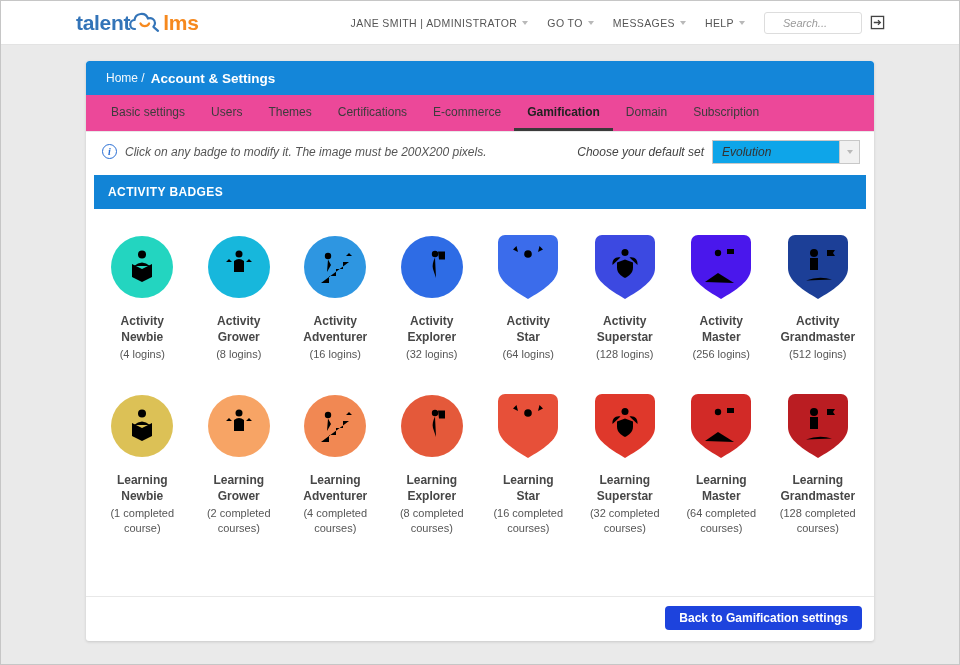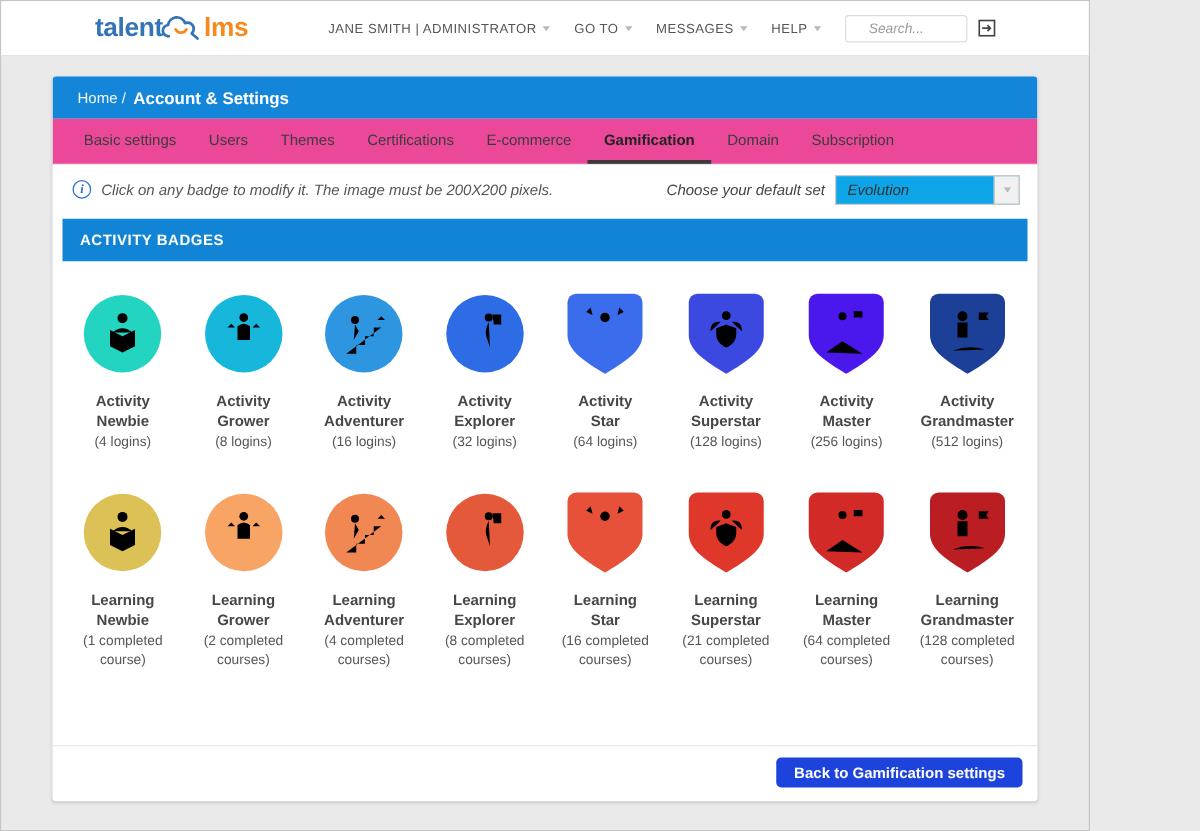--- a/index.html
+++ b/index.html
@@ -2,21 +2,21 @@
 <html><head>
 <meta charset="utf-8">
 <style>
   * { box-sizing: border-box; margin: 0; padding: 0; }
   html,body { width:960px; height:665px; }
   body {
     font-family: "Liberation Sans", sans-serif;
     background:#eaeaea;
     overflow:hidden;
   }
-  .window { width:872px; height:665px; border:1px solid #c6c6c6; background:#eaeaea; }
+  .window { width:960px; height:665px; border:1px solid #c6c6c6; background:#eaeaea; }
 
   
   .topbar {
     height:44px; background:#fff; border-bottom:1px solid #e3e3e3;
     display:flex; align-items:center; justify-content:space-between;
     padding:0 74px 0 75px;
   }
   .logo { display:flex; align-items:flex-end; cursor:pointer; }
   .logo .t { font-size:21px; font-weight:700; color:#3374b8; letter-spacing:-0.3px; }
   .logo .l { font-size:21px; font-weight:700; color:#f6891e; letter-spacing:-0.3px; }
@@ -351,21 +351,21 @@
         </svg>
         <div class="badge-name">Learning Star</div>
         <div class="badge-req">(16 completed courses)</div>
       </div>
       <div class="badge-cell">
         <svg class="badge-shape" viewBox="0 0 64 72">
           <path d="M2 9 a7 7 0 0 1 7 -7 h46 a7 7 0 0 1 7 7 v26 c0 13 -15 22 -30 31 c-15 -9 -30 -18 -30 -31 z" style="fill: rgb(223, 56, 43);"></path>
           <use href="#i-superstar" x="12" y="12" width="40" height="40"></use>
         </svg>
         <div class="badge-name">Learning Superstar</div>
-        <div class="badge-req">(21 completed courses)</div>
+        <div class="badge-req">(32 completed courses)</div>
       </div>
       <div class="badge-cell">
         <svg class="badge-shape" viewBox="0 0 64 72">
           <path d="M2 9 a7 7 0 0 1 7 -7 h46 a7 7 0 0 1 7 7 v26 c0 13 -15 22 -30 31 c-15 -9 -30 -18 -30 -31 z" style="fill: rgb(210, 42, 39);"></path>
           <use href="#i-master" x="12" y="12" width="40" height="40"></use>
         </svg>
         <div class="badge-name">Learning Master</div>
         <div class="badge-req">(64 completed courses)</div>
       </div>
       <div class="badge-cell">

